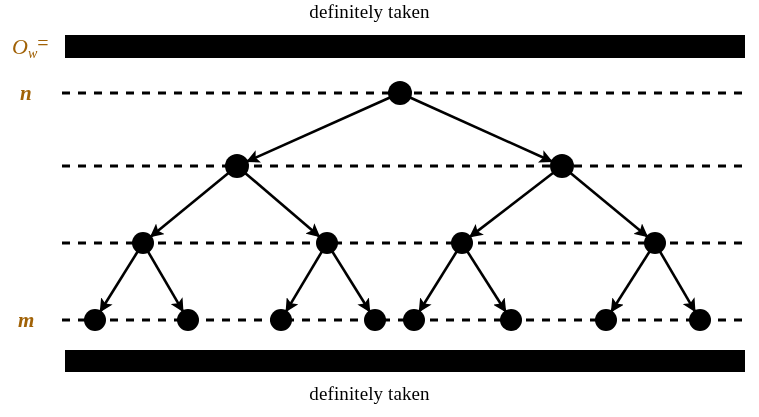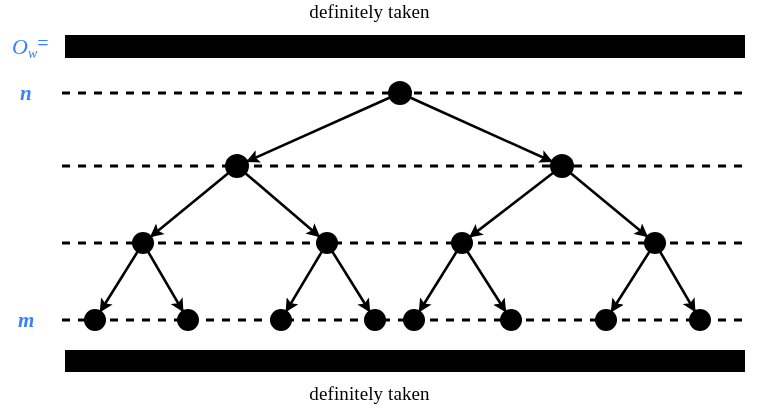--- a/index.html
+++ b/index.html
@@ -42,21 +42,21 @@
   #caption-top   { top: 1px;   left: -10px; }
   #caption-bottom{ top: 383px; left: -10px; }
 
   .axis-label {
     position: absolute;
     font-family: "Liberation Serif", "DejaVu Serif", serif;
     font-style: italic;
     font-weight: bold;
     font-size: 21px;
     line-height: 21px;
-    color: #3b82f6;
+    color: #a16207;
     white-space: nowrap;
   }
   #label-ow { left: 12px; top: 33px; font-weight: normal; font-size: 22px; }
   #label-ow .sub {
     font-size: 14px;
     vertical-align: -0.28em;
     font-style: italic;
   }
   #label-ow .eq {
     font-style: normal;

